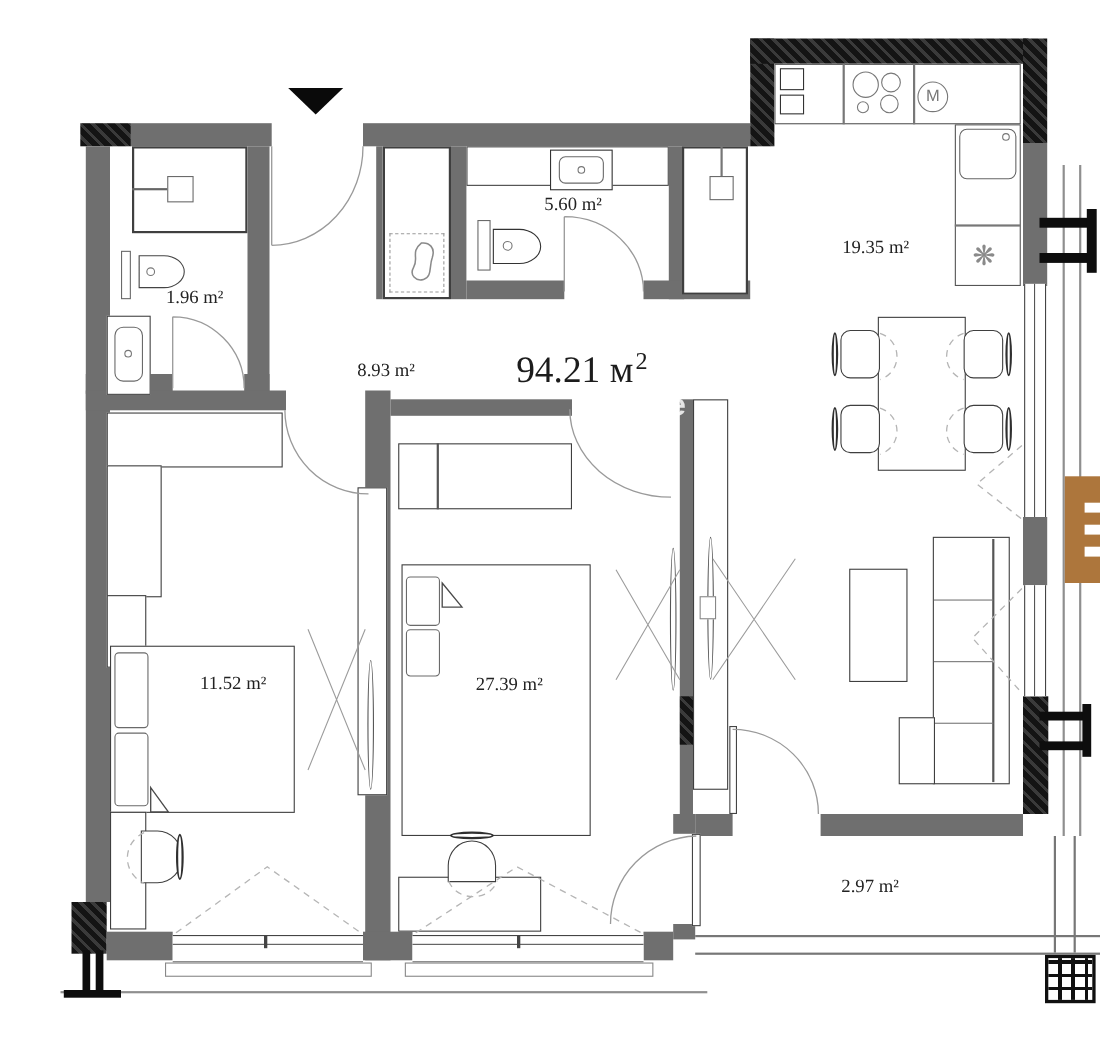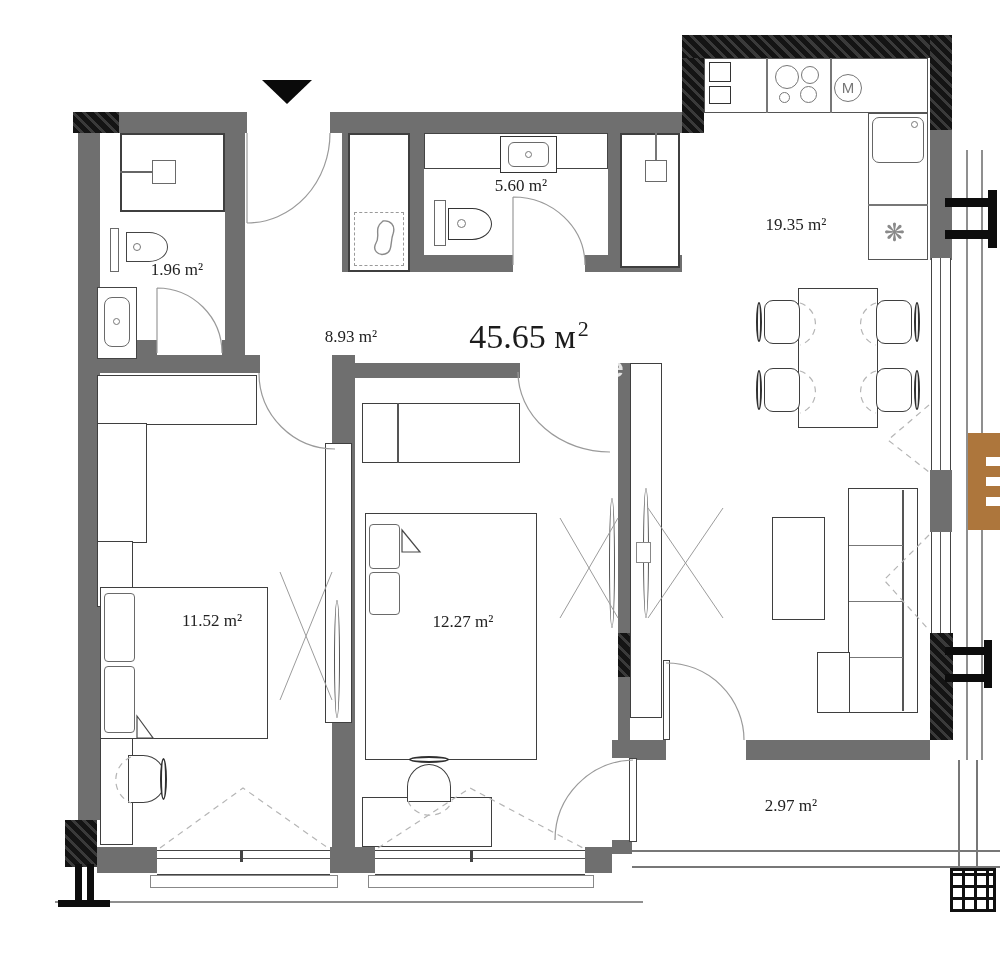--- a/index.html
+++ b/index.html
@@ -230,23 +230,23 @@
 
   <div class="logo" style="left:968px;top:433px;width:32px;height:97px;">
     <div class="logobar" style="left:18px;top:24px;width:14px;height:9px;"></div>
     <div class="logobar" style="left:18px;top:44px;width:14px;height:9px;"></div>
     <div class="logobar" style="left:18px;top:64px;width:14px;height:9px;"></div>
   </div>
 
   <div class="wm" style="left:608px;top:352px;">e</div>
 
   <div class="title2" style="left:418px;top:318px;">
-    <span>45.65 м</span><span class="sup">2</span>
+    <span>94.21 м</span><span class="sup">2</span>
   </div>
   <div class="rlabel" style="left:138px;top:260px;width:78px;">1.96 m²</div>
   <div class="rlabel" style="left:313px;top:294px;width:76px;margin-top:33px;">8.93 m²</div>
   <div class="rlabel" style="left:478px;top:176px;width:86px;">5.60 m²</div>
   <div class="rlabel" style="left:748px;top:215px;width:96px;">19.35 m²</div>
   <div class="rlabel" style="left:168px;top:611px;width:88px;">11.52 m²</div>
-  <div class="rlabel" style="left:418px;top:612px;width:90px;">12.27 m²</div>
+  <div class="rlabel" style="left:418px;top:612px;width:90px;">27.39 m²</div>
   <div class="rlabel" style="left:748px;top:796px;width:86px;">2.97 m²</div>
 
 </div>
 
 </body></html>

